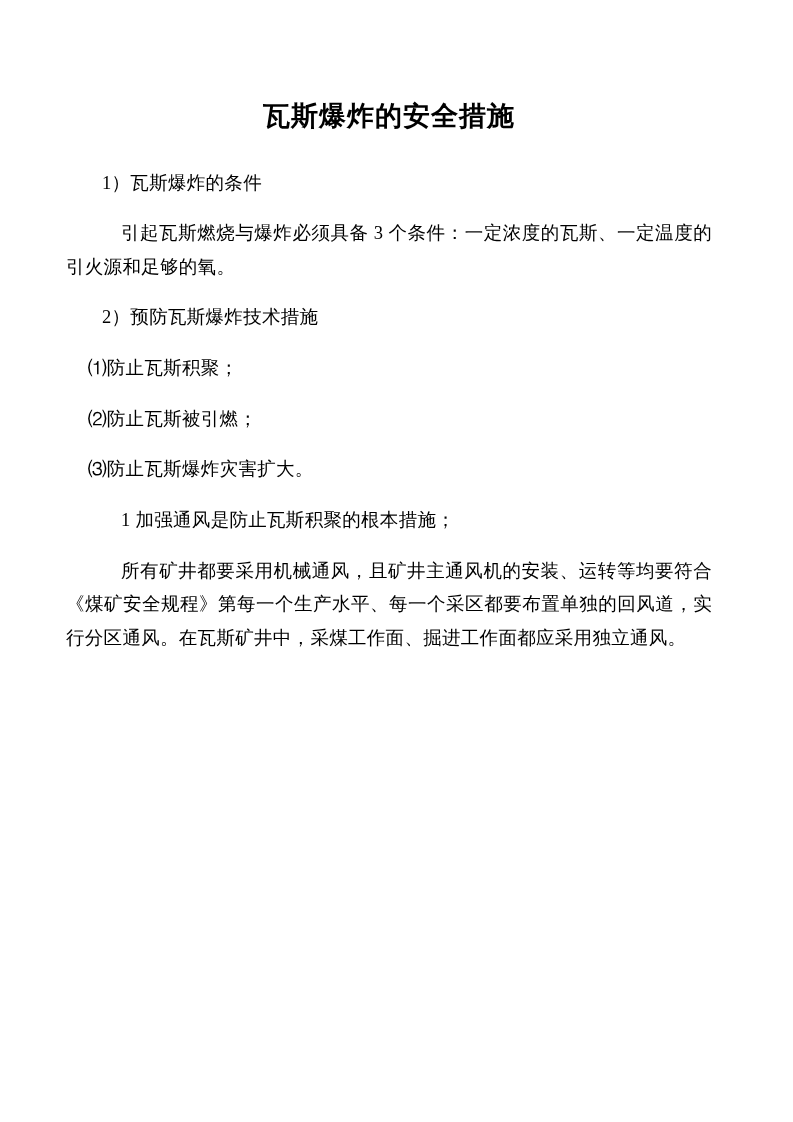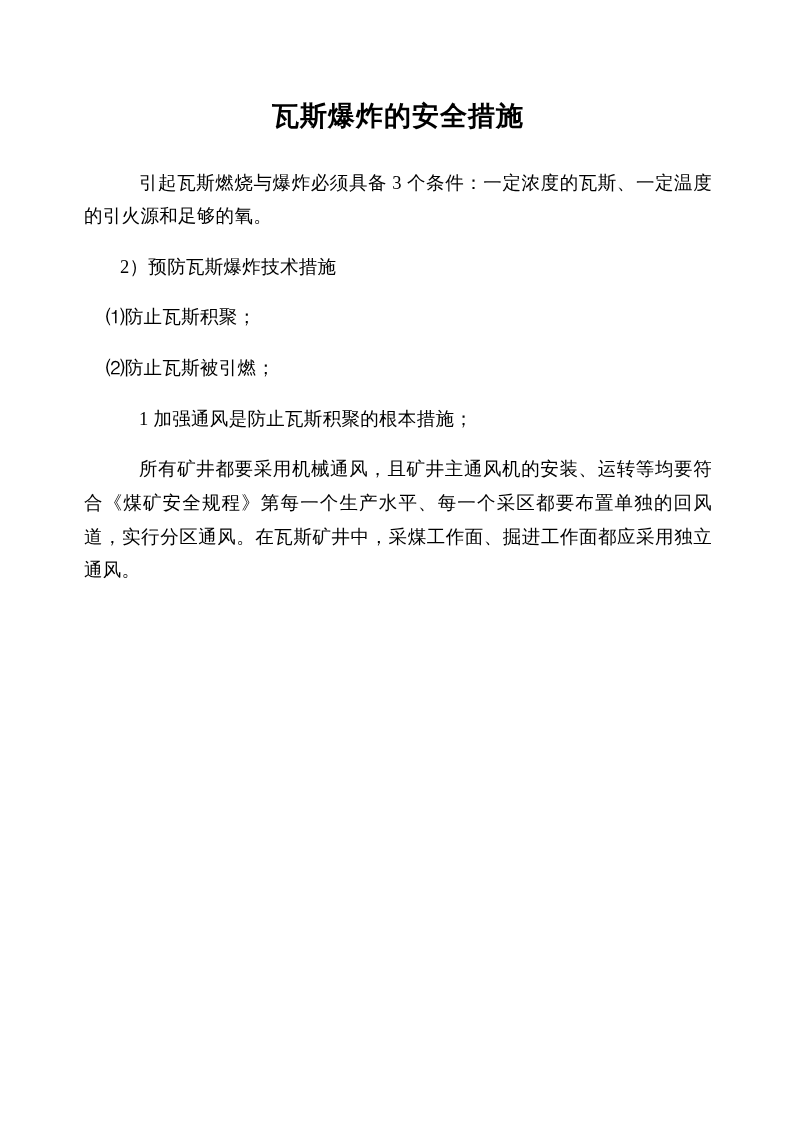--- a/index.html
+++ b/index.html
@@ -12,21 +12,21 @@
     height: 1122px;
     font-family: "Liberation Serif", "DejaVu Serif", serif;
     color: #000000;
     overflow: hidden;
   }
   .page {
     position: relative;
     width: 778px;
     height: 1122px;
     box-sizing: border-box;
-    padding: 62px 66px 60px 84px;
+    padding: 62px 66px 60px 66px;
     background: #ffffff;
   }
   .doc-title {
     font-size: 27px;
     font-weight: bold;
     text-align: center;
     letter-spacing: 1px;
     margin: 34px 0 0 0;
     line-height: 1.5;
     font-family: "Liberation Serif", "DejaVu Serif", serif;
@@ -46,20 +46,22 @@
   p.indent-2 { text-indent: 55px; }
   p.indent-05 { text-indent: 22px; }
   p.indent-3 { text-indent: 75px; }
 </style>
 </head>
 <body>
 
 <div class="page">
   <h1 class="doc-title">瓦斯爆炸的安全措施</h1>
   <div class="body-block">
+    <p class="para indent-1">1）瓦斯爆炸的条件</p>
     <p class="para indent-2">引起瓦斯燃烧与爆炸必须具备 3 个条件：一定浓度的瓦斯、一定温度的引火源和足够的氧。</p>
     <p class="para indent-1">2）预防瓦斯爆炸技术措施</p>
     <p class="para indent-05">⑴防止瓦斯积聚；</p>
     <p class="para indent-05">⑵防止瓦斯被引燃；</p>
+    <p class="para indent-05">⑶防止瓦斯爆炸灾害扩大。</p>
     <p class="para indent-2">1 加强通风是防止瓦斯积聚的根本措施；</p>
     <p class="para indent-2">所有矿井都要采用机械通风，且矿井主通风机的安装、运转等均要符合《煤矿安全规程》第每一个生产水平、每一个采区都要布置单独的回风道，实行分区通风。在瓦斯矿井中，采煤工作面、掘进工作面都应采用独立通风。</p>
   </div>
 </div>
 
 </body></html>

